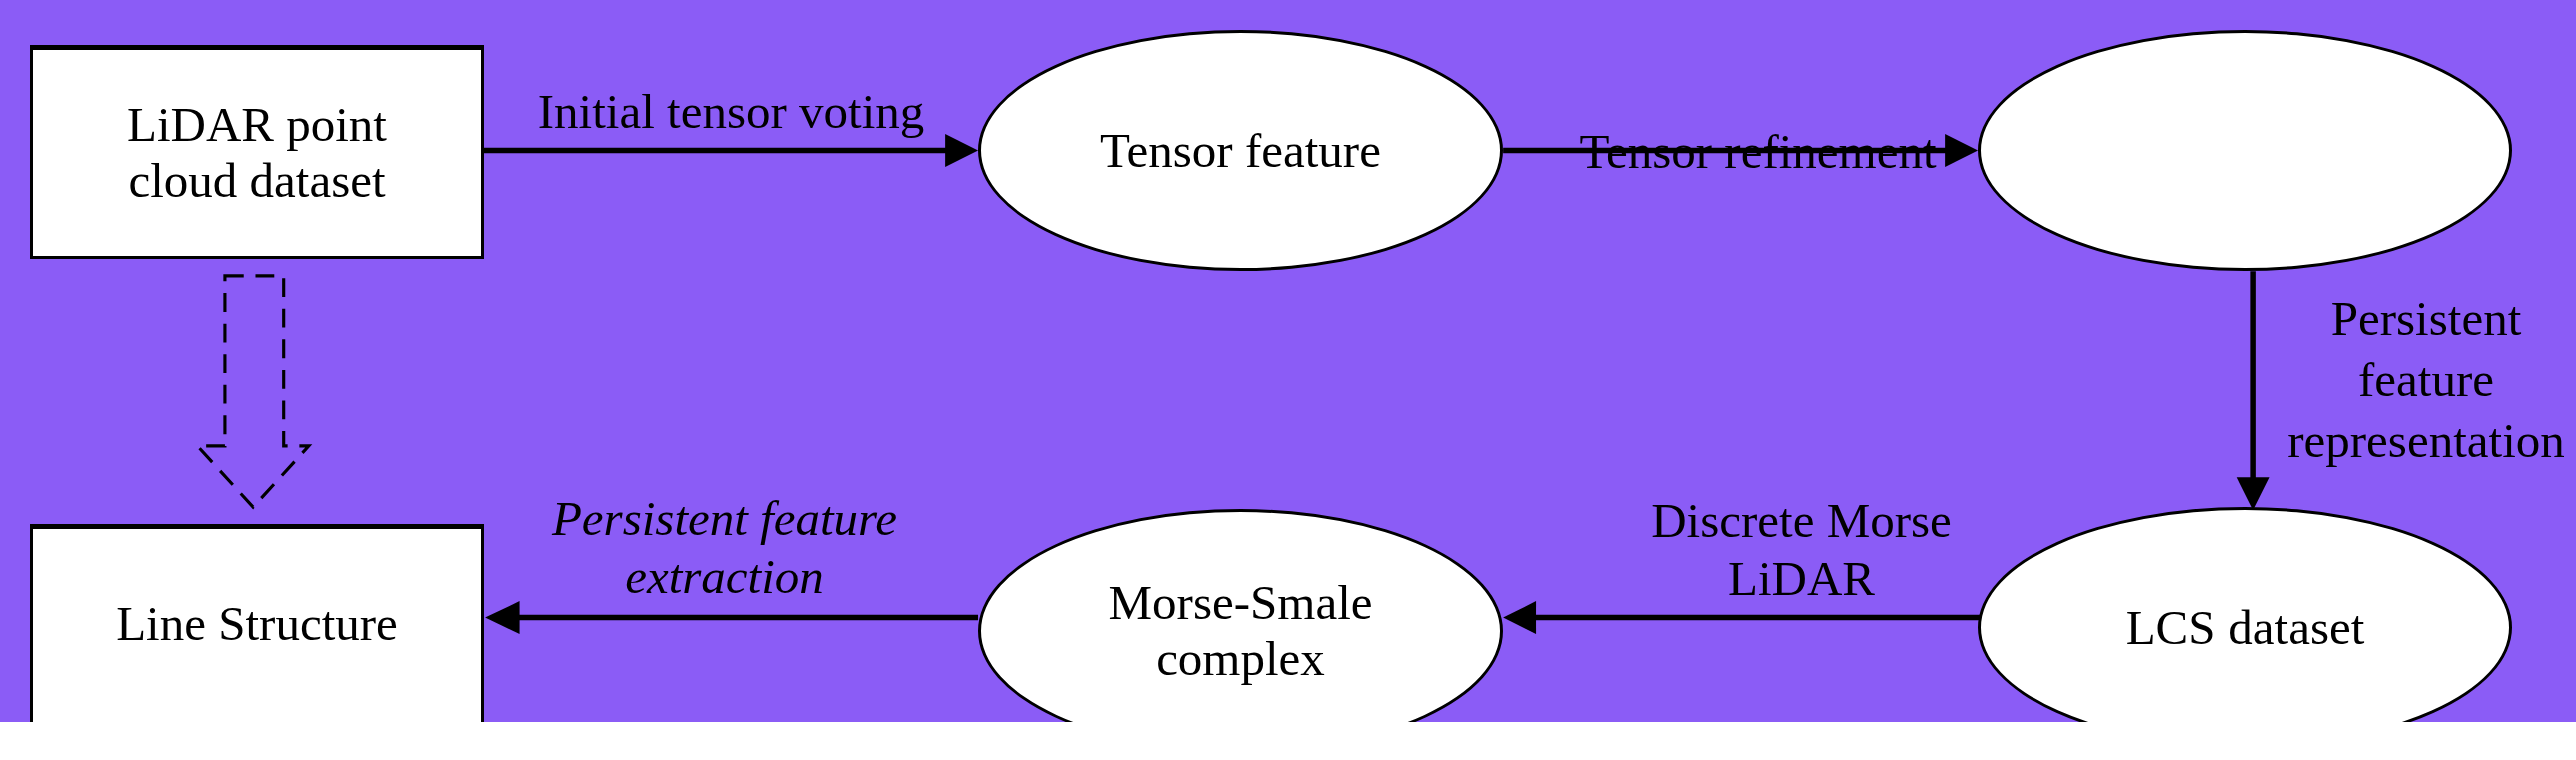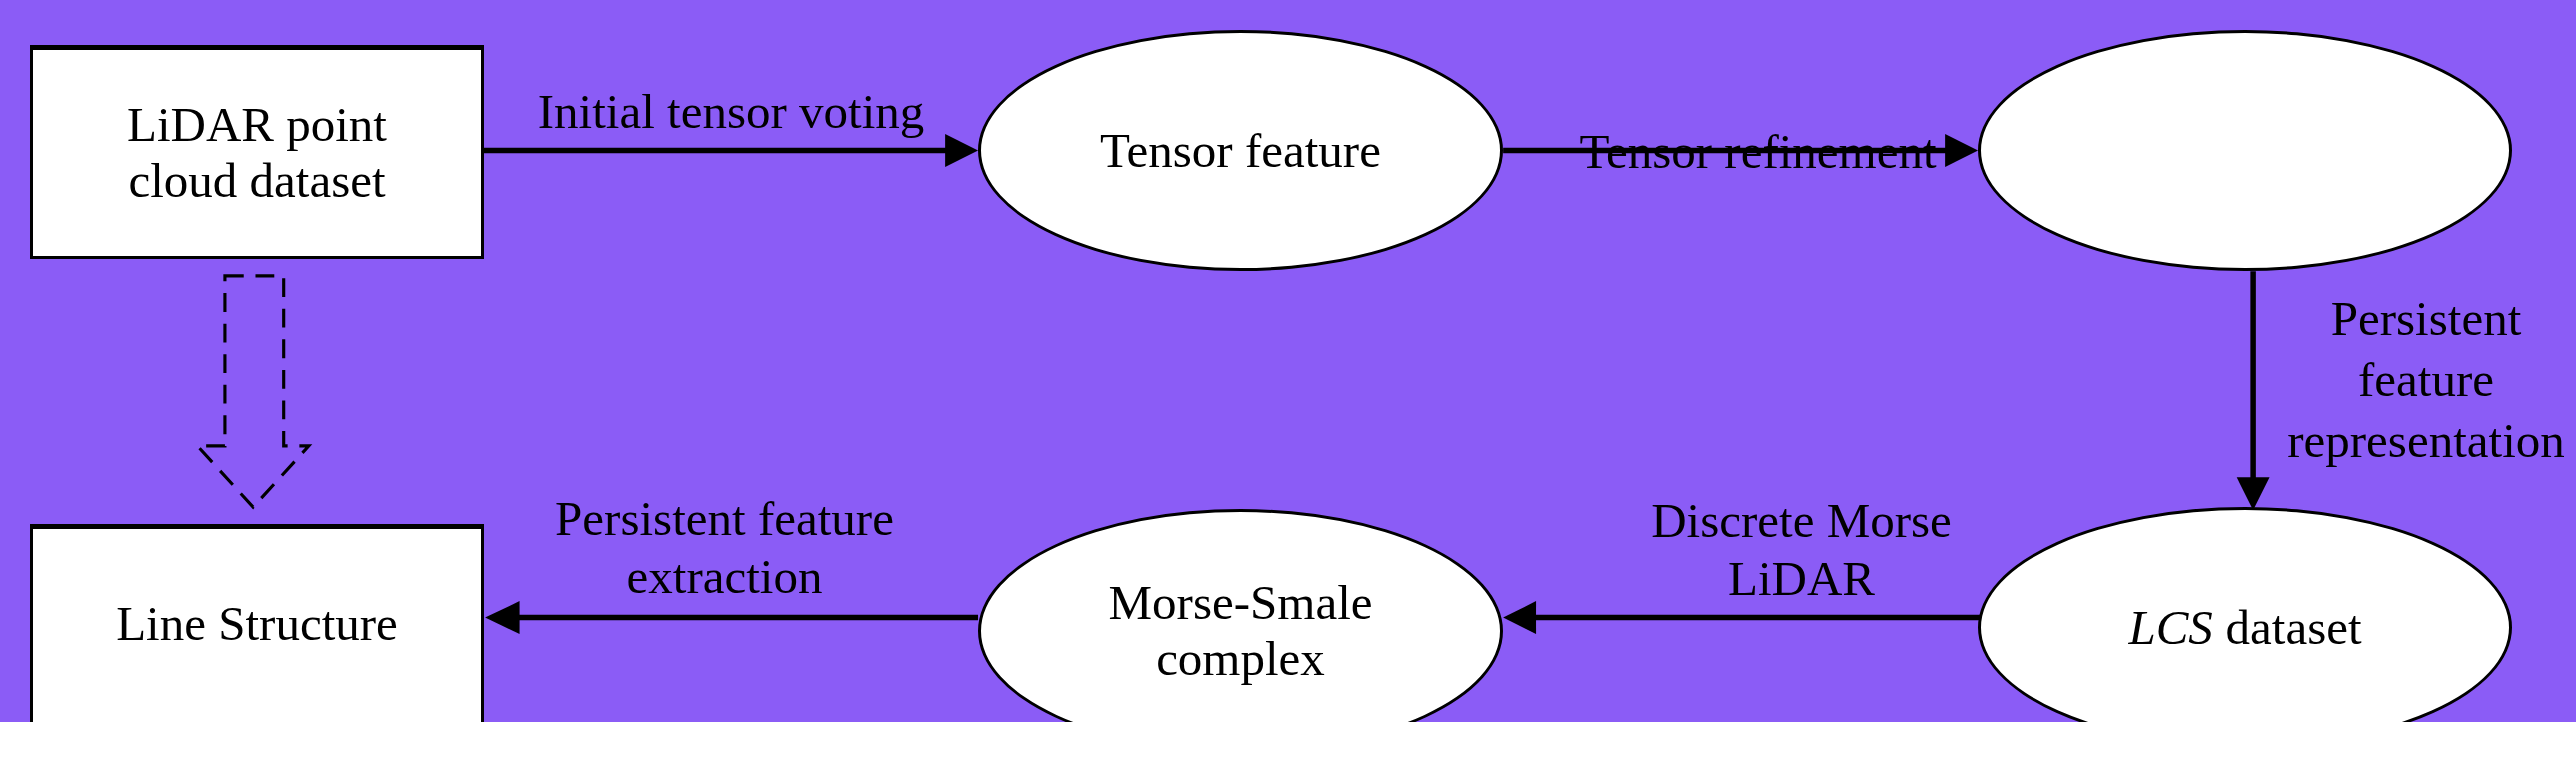--- a/index.html
+++ b/index.html
@@ -46,21 +46,21 @@
     position: absolute;
     text-align: center;
     font-size: 49px;
     line-height: 58px;
     white-space: nowrap;
   }
   .edge-label.triple {
     line-height: 61px;
   }
   .nline { white-space: nowrap; }
-  .italic { font-style: italic; }
+  .italic { }
   .lcs-rest { margin-left: 0.26em; }
   .pad-up { padding-bottom: 31px; }
 </style>
 </head>
 <body>
 
 <div class="canvas">
 
   <svg class="connector-layer" viewBox="0 0 3287 971" xmlns="http://www.w3.org/2000/svg">
 
@@ -121,19 +121,19 @@
     <div>Persistent</div>
     <div>feature</div>
     <div>representation</div>
   </div>
 
   <div class="edge-label" style="left:1560px; top:492px; width:483px;">
     <div>Discrete Morse</div>
     <div>LiDAR</div>
   </div>
 
-  <div class="edge-label" style="left:487px; top:490px; width:475px;">
+  <div class="edge-label" style="left:487px; top:490px; width:475px;font-style:italic;">
     <div>Persistent feature</div>
     <div>extraction</div>
   </div>
 
 </div>
 
 
 </body></html>

